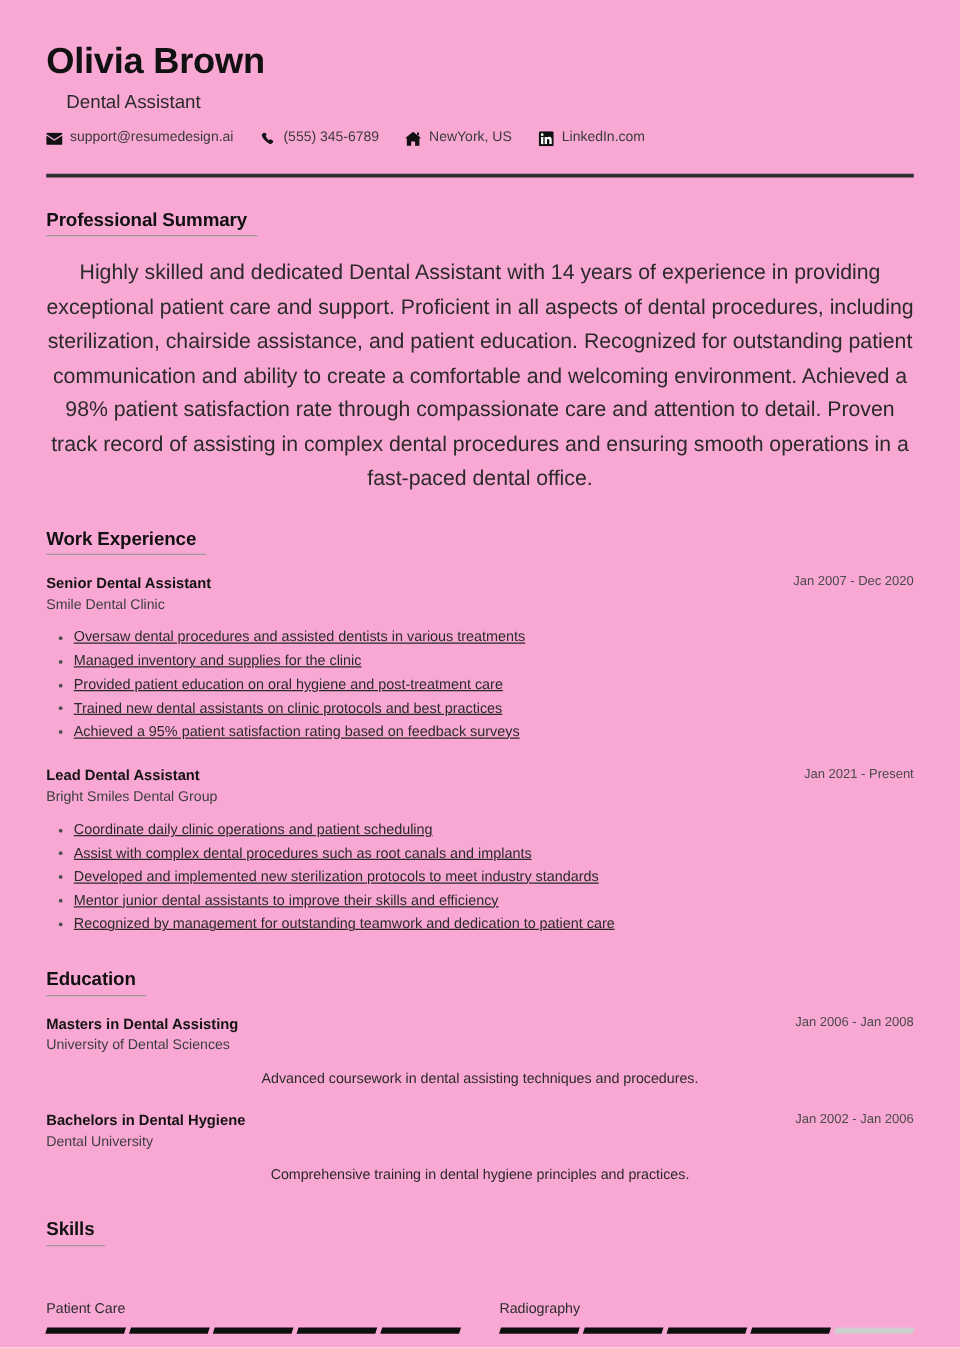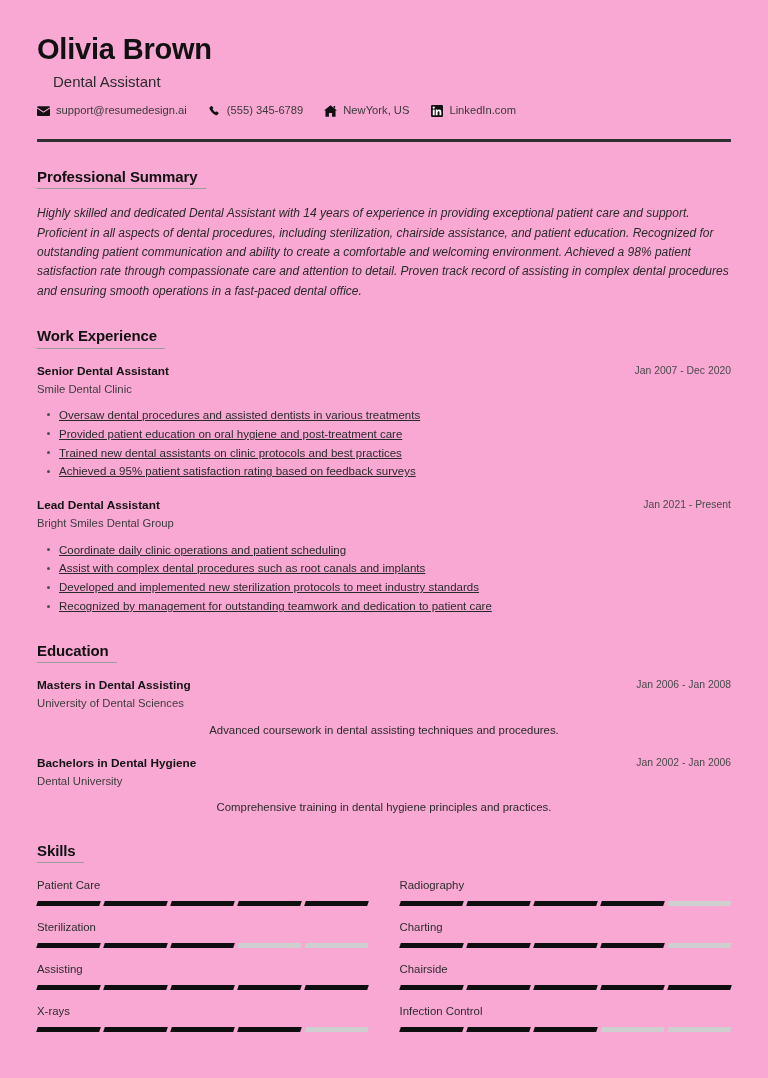--- a/index.html
+++ b/index.html
@@ -86,26 +86,25 @@
     color: #111111;
     letter-spacing: -0.1px;
     border-bottom: 1.4px solid #9b9b9b;
     padding-bottom: 3px;
     padding-right: 8px;
     margin: 0 0 15px 0;
     line-height: 1.15;
   }
 
   .summary-text {
-    font-size: 12px;
+    font-size: 17px;
     line-height: 1.62;
     color: #2a2a2a;
-    text-align: left;
+    text-align: center;
     margin: 0;
-    font-style: italic;
   }
 
   
   .entry { margin-bottom: 17px; }
   .entry:last-child { margin-bottom: 0; }
   .entry-top {
     display: flex;
     align-items: flex-start;
     justify-content: space-between;
     gap: 12px;
@@ -169,20 +168,21 @@
     row-gap: 0;
   }
   .skill {
     padding-bottom: 14px;
   }
   .skill-name {
     font-size: 11.4px;
     color: #2c2c2c;
     line-height: 1.3;
     margin-bottom: 8px;
+    margin-top: 28px;
   }
   .skill-bar {
     display: flex;
     gap: 4px;
     height: 5px;
   }
   .skill-seg {
     flex: 1 1 0;
     height: 5px;
     background: #cfcfcf;
@@ -249,35 +249,37 @@
     <div class="section-heading">Work Experience</div>
     <div id="work-list">
         <div class="entry">
           <div class="entry-top">
             <div class="entry-role">Senior Dental Assistant</div>
             <div class="entry-date">Jan 2007 - Dec 2020</div>
           </div>
           <div class="entry-org">Smile Dental Clinic</div>
           <ul class="entry-bullets">
             <li>Oversaw dental procedures and assisted dentists in various treatments</li>
+            <li>Managed inventory and supplies for the clinic</li>
             <li>Provided patient education on oral hygiene and post-treatment care</li>
             <li>Trained new dental assistants on clinic protocols and best practices</li>
             <li>Achieved a 95% patient satisfaction rating based on feedback surveys</li>
           </ul>
         </div>
         <div class="entry">
           <div class="entry-top">
             <div class="entry-role">Lead Dental Assistant</div>
             <div class="entry-date">Jan 2021 - Present</div>
           </div>
           <div class="entry-org">Bright Smiles Dental Group</div>
           <ul class="entry-bullets">
             <li>Coordinate daily clinic operations and patient scheduling</li>
             <li>Assist with complex dental procedures such as root canals and implants</li>
             <li>Developed and implemented new sterilization protocols to meet industry standards</li>
+            <li>Mentor junior dental assistants to improve their skills and efficiency</li>
             <li>Recognized by management for outstanding teamwork and dedication to patient care</li>
           </ul>
         </div>
       </div>
   </div>
 
   <div class="section">
     <div class="section-heading">Education</div>
     <div id="edu-list">
         <div class="entry">

